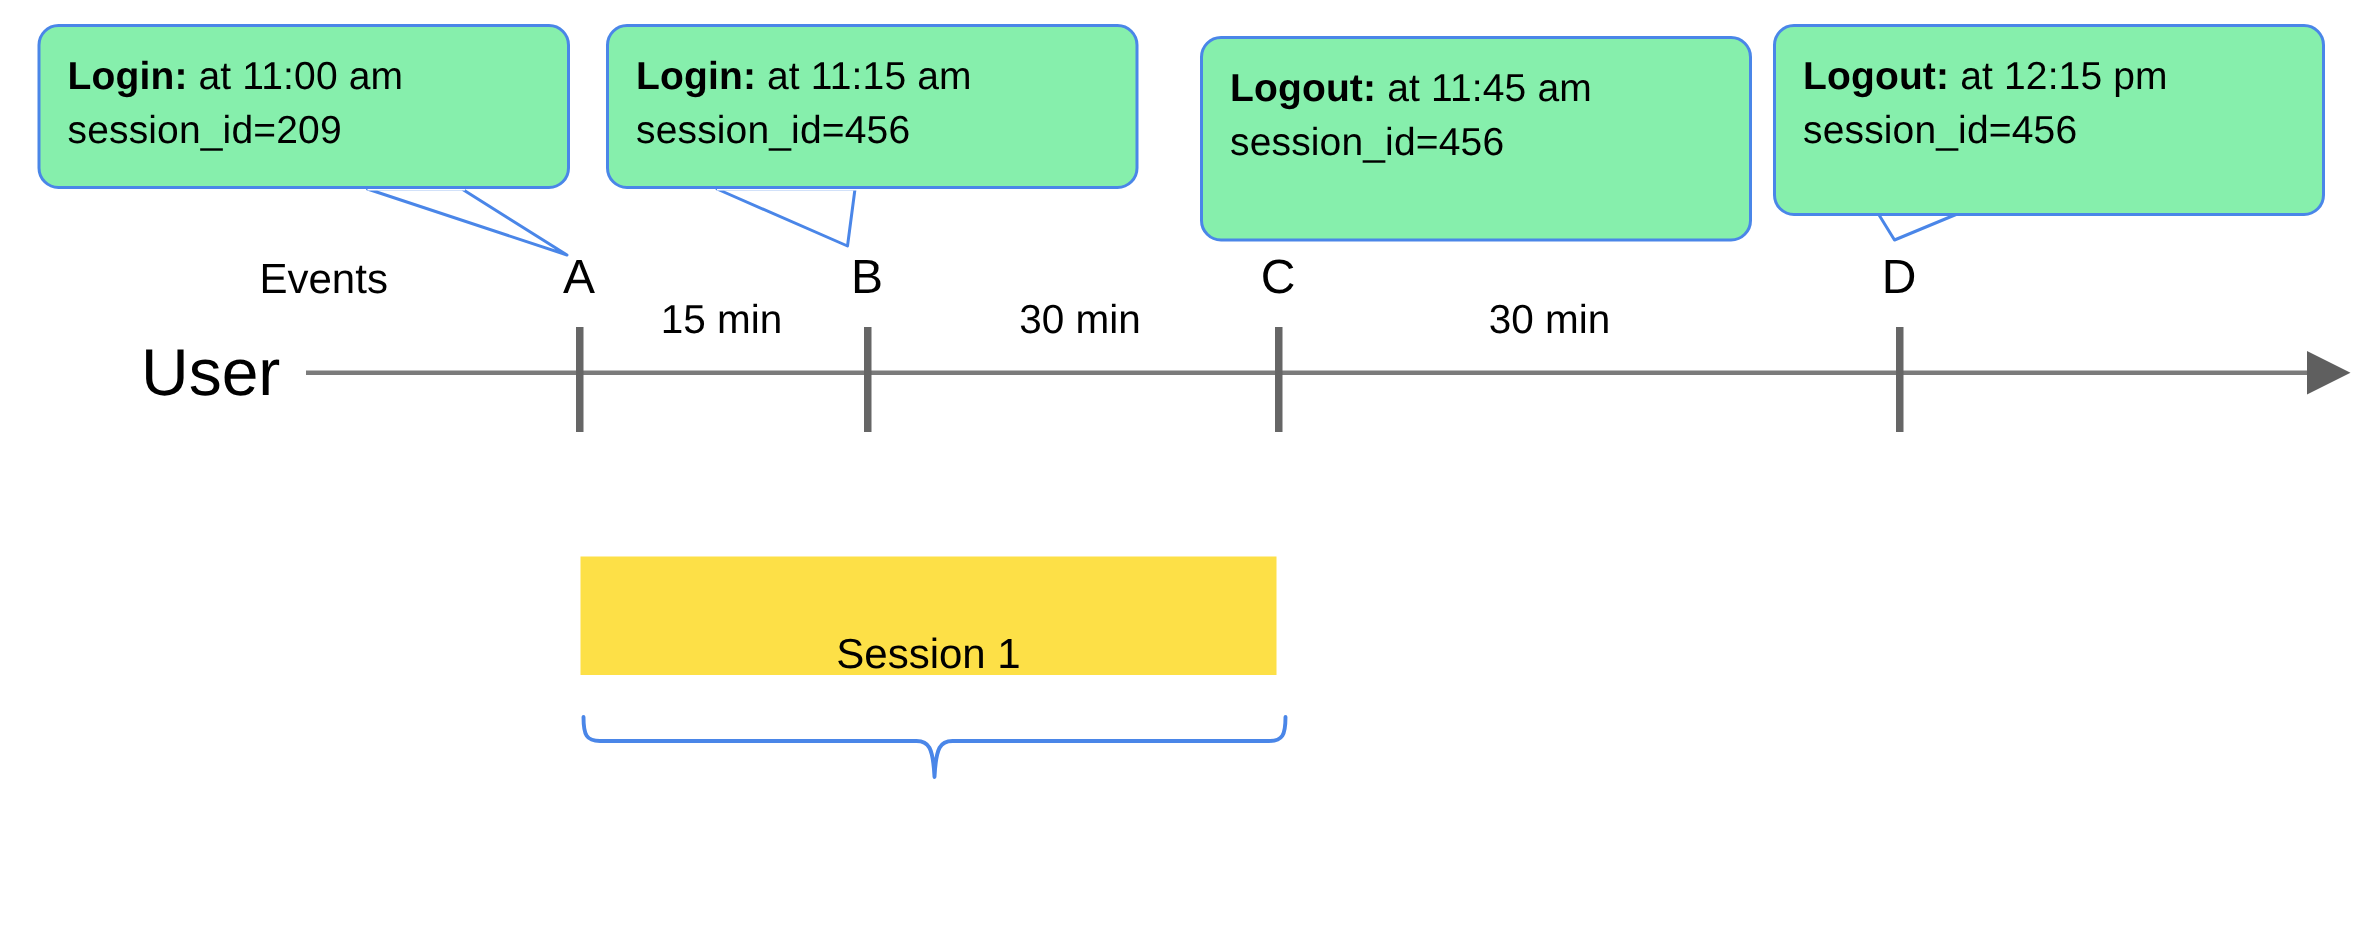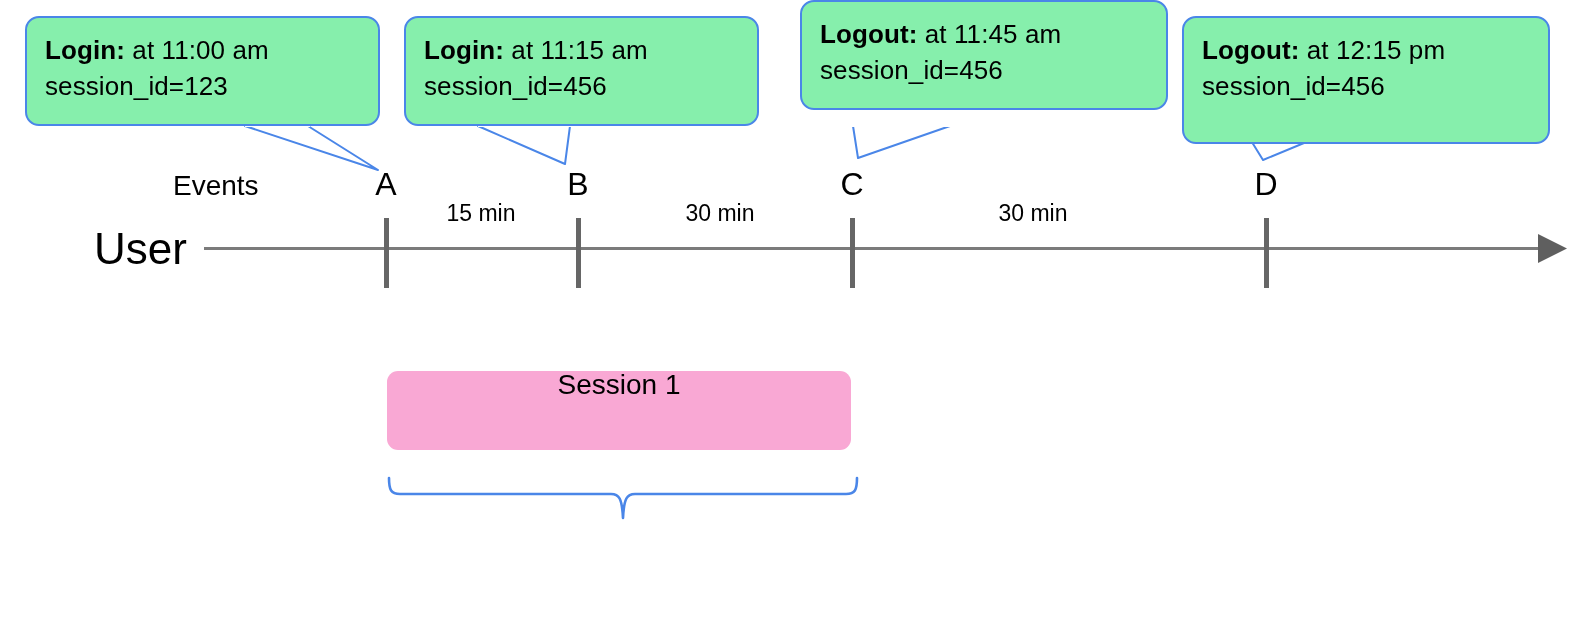--- a/index.html
+++ b/index.html
@@ -57,43 +57,42 @@
   }
   .event-letter {
     position: absolute;
     font-size: 32px;
     line-height: 32px;
     text-align: center;
     white-space: nowrap;
   }
   .interval-label {
     position: absolute;
-    font-size: 23px;
+    font-size: 27px;
     line-height: 23px;
     text-align: center;
     white-space: nowrap;
   }
   .tick {
     position: absolute;
     width: 5px;
     background: #666666;
   }
   .axis-line {
     position: absolute;
     height: 3px;
     background: #7b7b7b;
   }
   
   .session-bar {
     position: absolute;
-    background: #f9a8d4;
+    background: #fde047;
     display: flex;
-    align-items: flex-start;
+    align-items: flex-end;
     justify-content: center;
-    border-radius: 11px;
   }
   .session-bar-text {
     font-size: 28px;
     line-height: 28px;
     color: #000000;
     white-space: nowrap;
   }
   .brace-svg {
     position: absolute;
     overflow: visible;
@@ -108,40 +107,40 @@
 </style>
 </head>
 <body>
 
 <div id="canvas">
 
   <div class="callout" style="left:25px; top:16px; width:355px; height:110px;">
     <div class="callout-line">
       <b>Login:</b><span> at 11:00 am</span>
     </div>
-    <div class="callout-line">session_id=123</div>
+    <div class="callout-line">session_id=209</div>
   </div>
   <svg class="tail-svg" style="left:0px; top:0px; width:1574px; height:630px;">
     <polygon points="245,126 378,170 308,126" fill="#ffffff" stroke="#4a86e8" stroke-width="2" stroke-linejoin="round"></polygon>
     <line x1="245" y1="125" x2="310" y2="125" stroke="#ffffff" stroke-width="4"></line>
   </svg>
 
   <div class="callout" style="left:404px; top:16px; width:355px; height:110px;">
     <div class="callout-line">
       <b>Login:</b><span> at 11:15 am</span>
     </div>
     <div class="callout-line">session_id=456</div>
 
   </div>
   <svg class="tail-svg" style="left:0px; top:0px; width:1574px; height:630px;">
     <polygon points="478,126 565,164 570,126" fill="#ffffff" stroke="#4a86e8" stroke-width="2" stroke-linejoin="round"></polygon>
     <line x1="478" y1="125" x2="572" y2="125" stroke="#ffffff" stroke-width="4"></line>
   </svg>
 
-  <div class="callout" style="left:800px; top:0; width:368px; height:110px;">
+  <div class="callout" style="left:800px; top:24px; width:368px; height:137px;">
     <div class="callout-line">
       <b>Logout:</b><span> at 11:45 am</span>
     </div>
     <div class="callout-line">session_id=456</div>
   </div>
   <svg class="tail-svg" style="left:0px; top:0px; width:1574px; height:630px;">
     <polygon points="853,126 858,158 950,126" fill="#ffffff" stroke="#4a86e8" stroke-width="2" stroke-linejoin="round"></polygon>
     <line x1="851" y1="125" x2="952" y2="125" stroke="#ffffff" stroke-width="4"></line>
   </svg>
 

